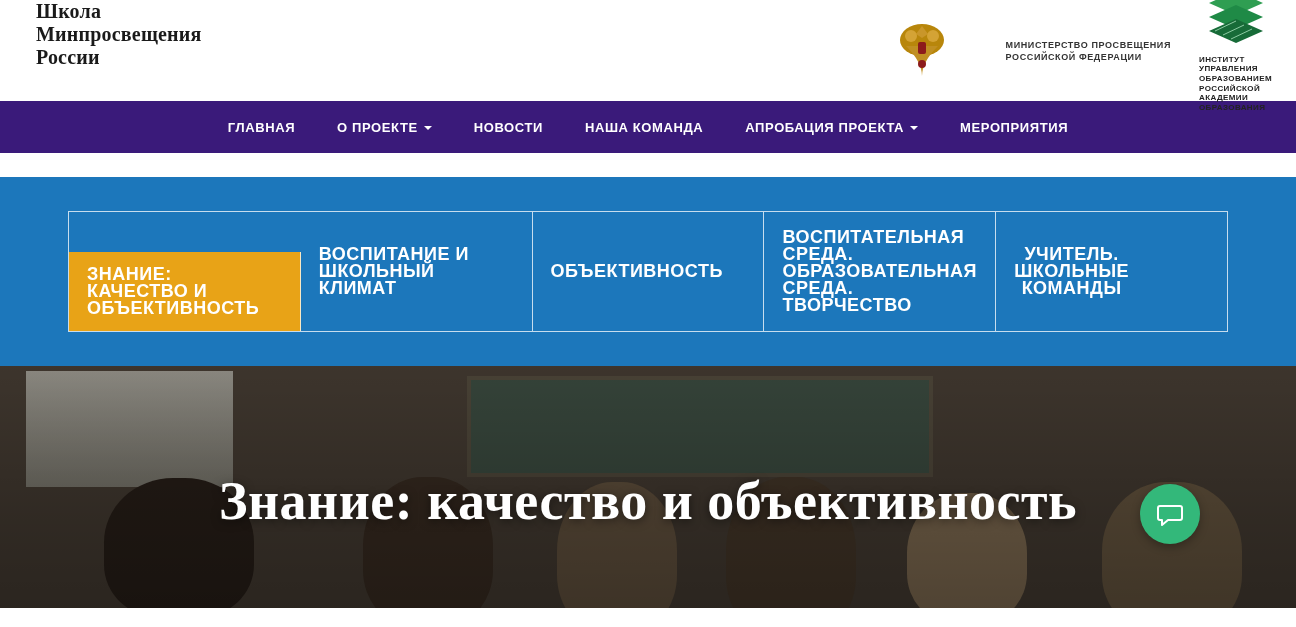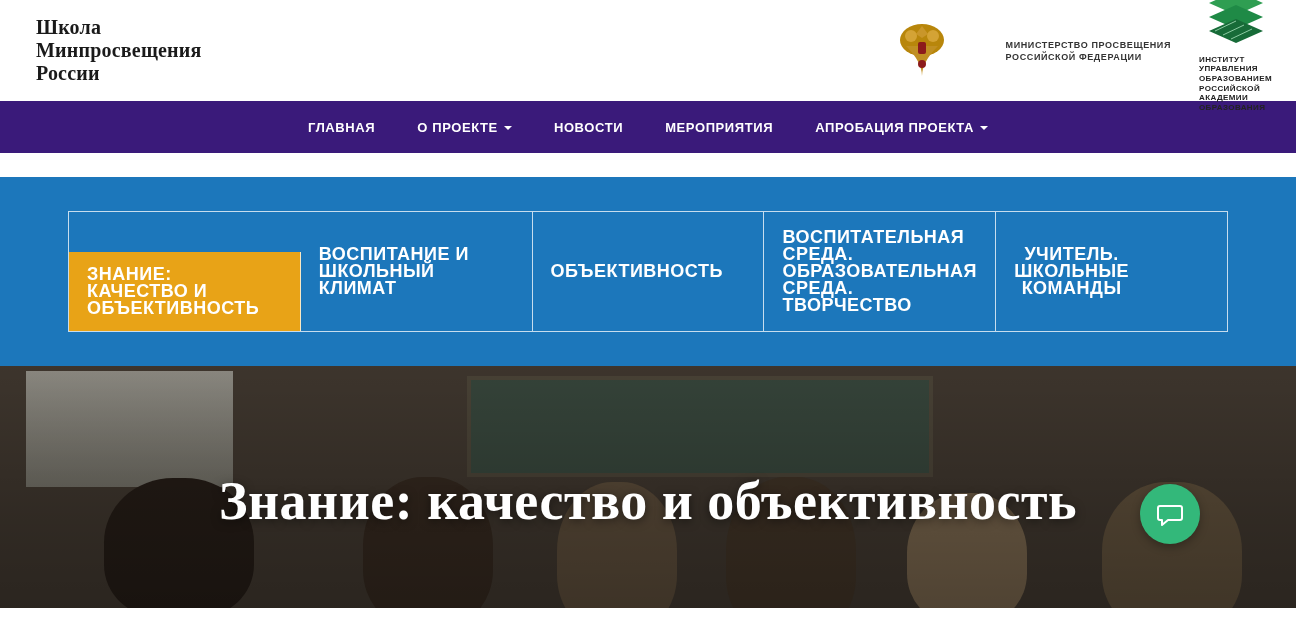--- a/index.html
+++ b/index.html
@@ -9,21 +9,20 @@
     overflow: hidden;
     font-family: "Liberation Sans", sans-serif;
     background: #ffffff;
   }
 
   
   .header {
     height: 101px;
     background: #ffffff;
     display: flex;
-    align-items: center;
     padding: 0 24px 0 36px;
     position: relative;
   }
   .brand {
     font-family: "Liberation Serif", serif;
     font-weight: bold;
     font-size: 20px;
     line-height: 23px;
     color: #1a1a1a;
     letter-spacing: 0.2px;
@@ -278,25 +277,28 @@
     <span>ГЛАВНАЯ</span>
   </div>
   <div class="nav-item">
     <span>О ПРОЕКТЕ</span>
     <span class="caret"></span>
   </div>
   <div class="nav-item">
     <span>НОВОСТИ</span>
   </div>
   <div class="nav-item">
-    <span>МЕРОПРИЯТИЯ</span>
+    <span>НАША КОМАНДА</span>
   </div>
   <div class="nav-item">
     <span>АПРОБАЦИЯ ПРОЕКТА</span>
     <span class="caret"></span>
+  </div>
+  <div class="nav-item">
+    <span>МЕРОПРИЯТИЯ</span>
   </div>
 </nav>
 
 <div class="directions-wrap">
   <div class="directions">
     <div class="cards">
       <div class="card active">ЗНАНИЕ:
 КАЧЕСТВО И
 ОБЪЕКТИВНОСТЬ</div>
       <div class="card">ВОСПИТАНИЕ И

